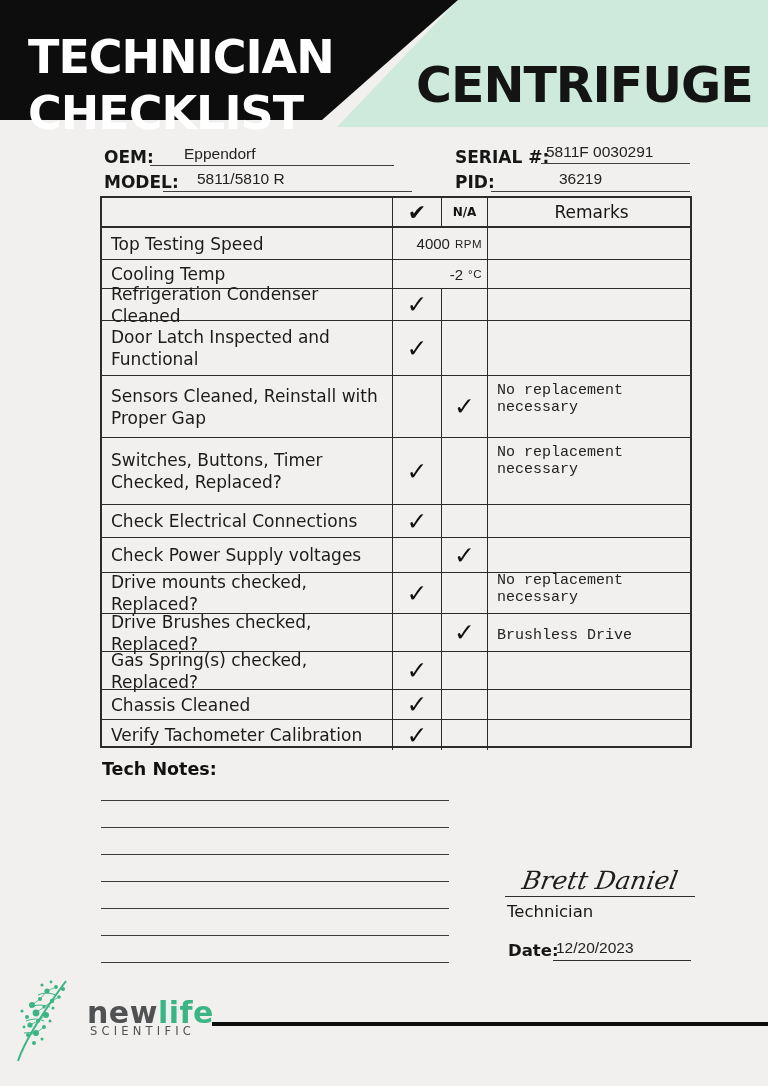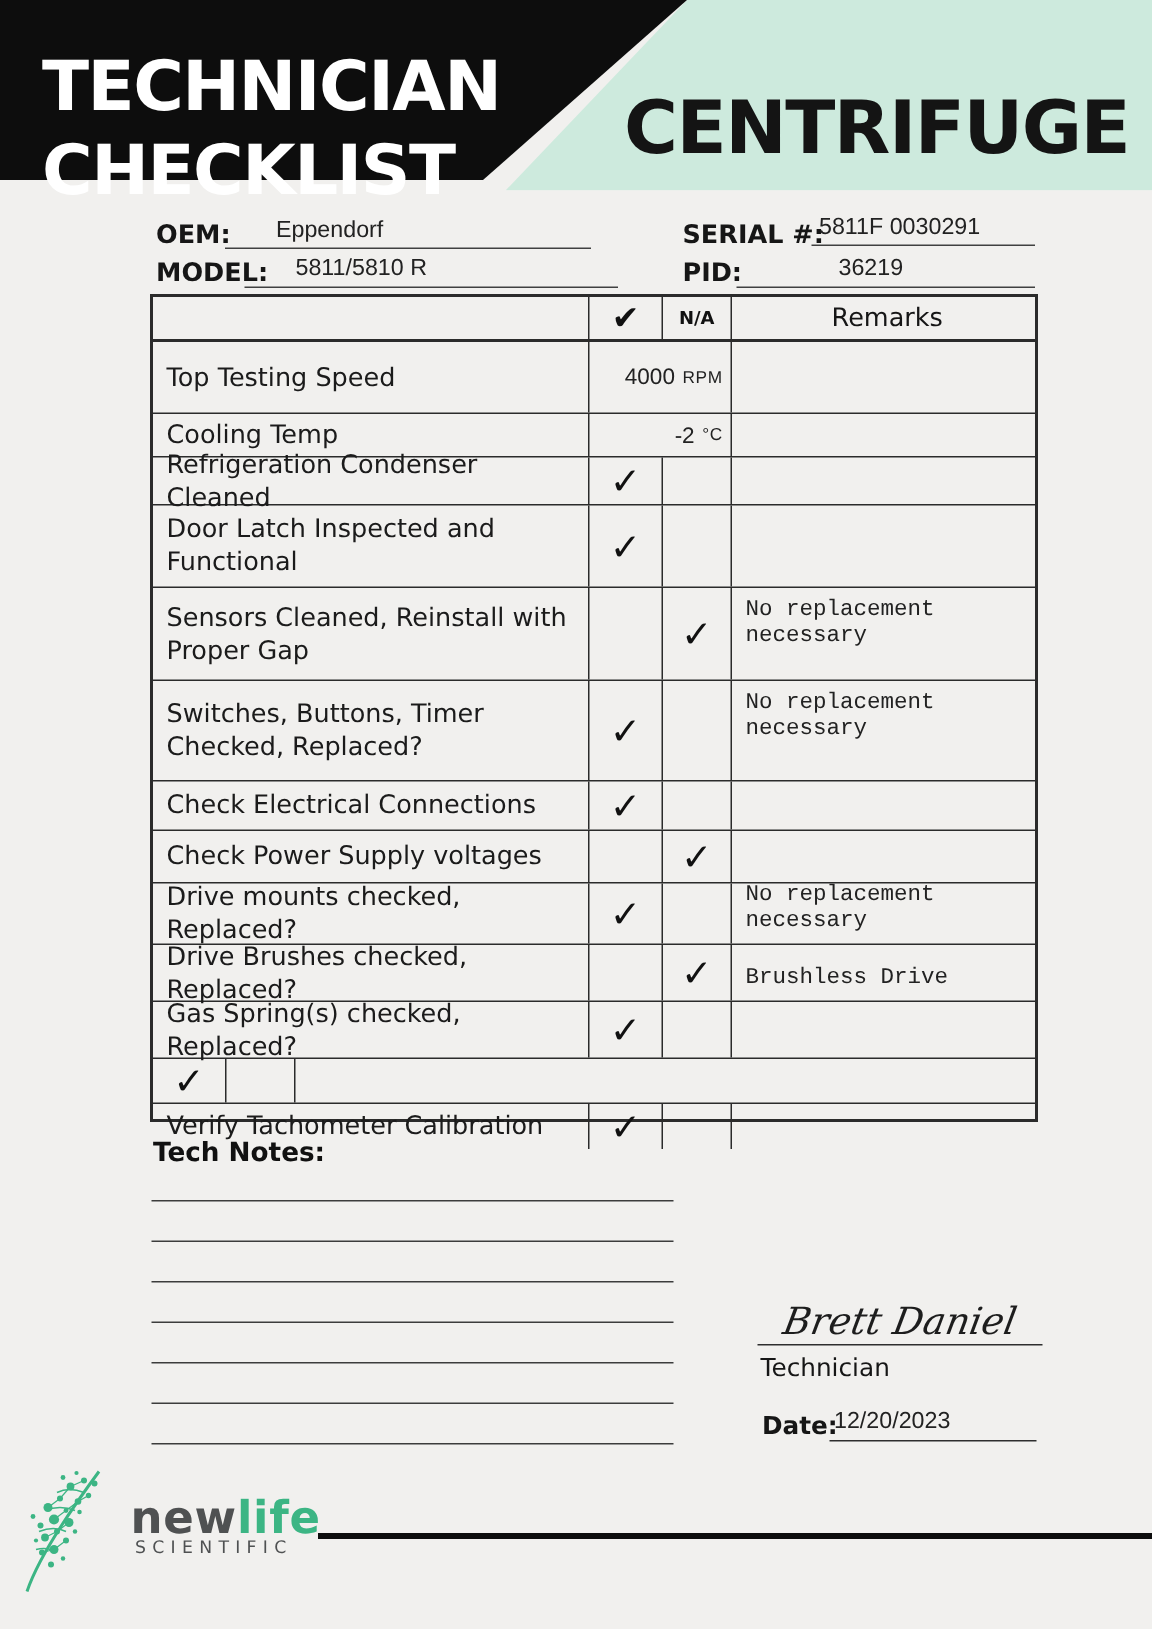--- a/index.html
+++ b/index.html
@@ -98,21 +98,21 @@
   <div class="f-line" style="left:491px;top:191px;width:199px;"></div>
 
   
   <div class="checklist">
     <div class="trow thead">
       <div class="cell item-cell"></div>
       <div class="cell check-cell">✔</div>
       <div class="cell na-cell">N/A</div>
       <div class="cell remarks-cell">Remarks</div>
     </div>
-    <div style="display:contents;"><div class="trow" style="height: 48px;">
+    <div style="display:contents;"><div class="trow" style="height: 32px;">
           <div class="cell item-cell">Top Testing Speed</div>
           <div class="cell value-cell">
             <div class="val">4000</div>
             <div class="unit">RPM</div>
           </div>
           <div class="cell remarks-cell"></div>
         </div><div class="trow" style="height: 29px;">
           <div class="cell item-cell">Cooling Temp</div>
           <div class="cell value-cell">
             <div class="val">-2</div>
@@ -157,20 +157,21 @@
         </div><div class="trow" style="height: 38px;">
           <div class="cell item-cell">Drive Brushes checked, Replaced?</div>
           <div class="cell check-cell"></div>
           <div class="cell na-cell">✓</div>
           <div class="cell remarks-cell align-bottom">Brushless Drive</div>
         </div><div class="trow" style="height: 38px;">
           <div class="cell item-cell">Gas Spring(s) checked, Replaced?</div>
           <div class="cell check-cell">✓</div>
           <div class="cell na-cell"></div>
         </div><div class="trow" style="height: 30px;">
+          <div class="cell item-cell">Chassis Cleaned</div>
           <div class="cell check-cell">✓</div>
           <div class="cell na-cell"></div>
           <div class="cell remarks-cell"></div>
         </div><div class="trow last" style="height: 30px;">
           <div class="cell item-cell">Verify Tachometer Calibration</div>
           <div class="cell check-cell">✓</div>
           <div class="cell na-cell"></div>
           <div class="cell remarks-cell"></div>
         </div></div>
   </div>

